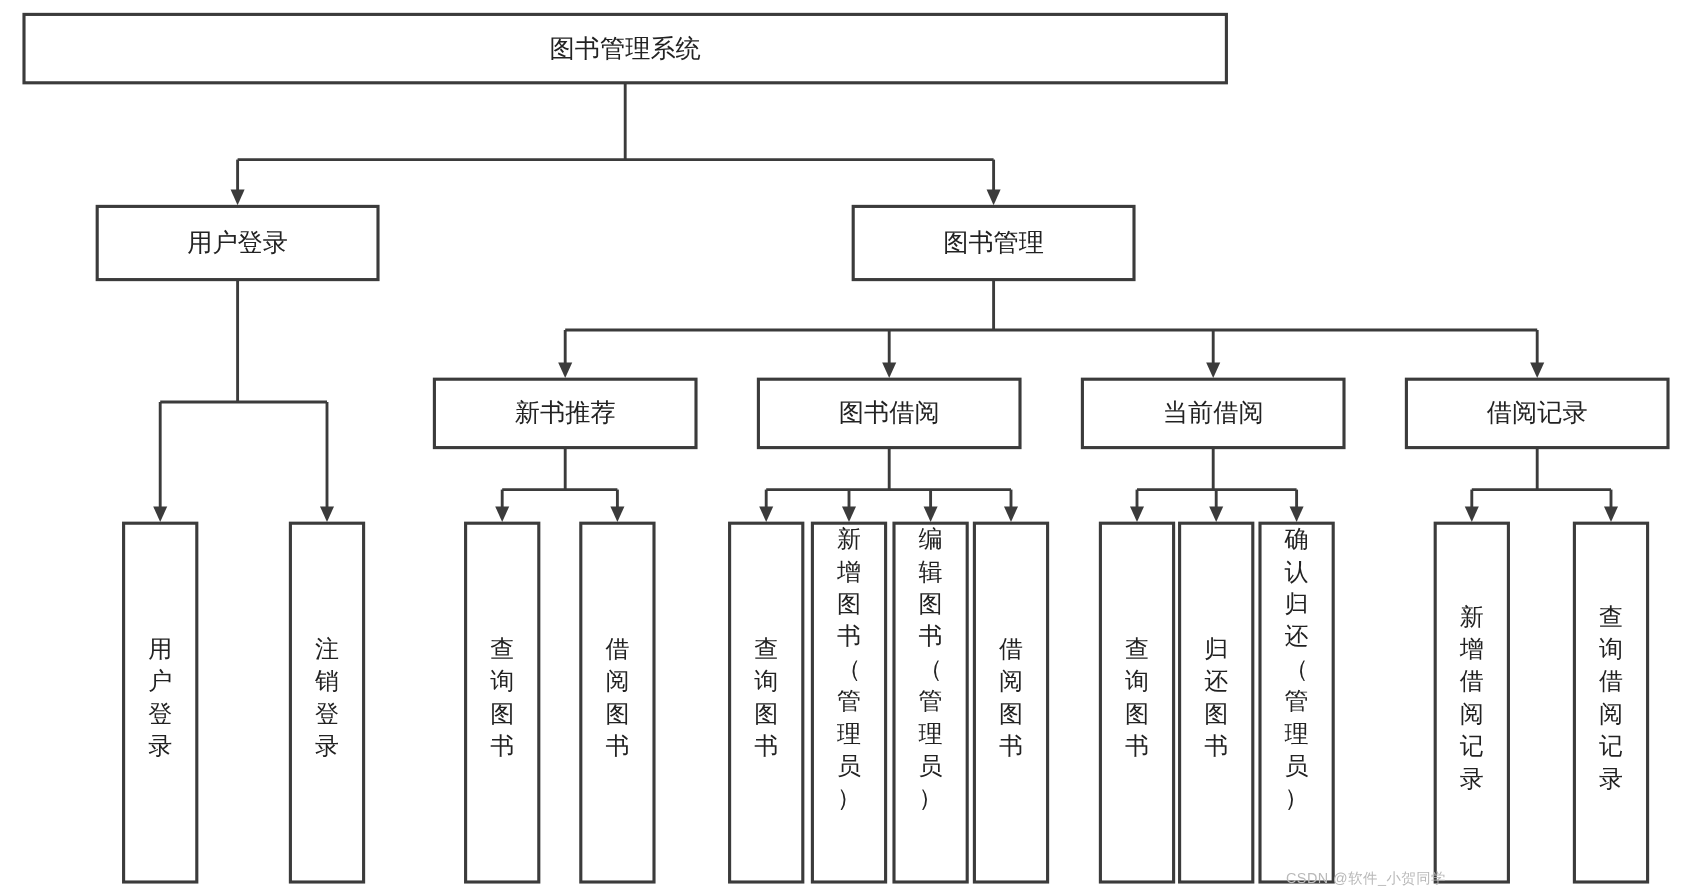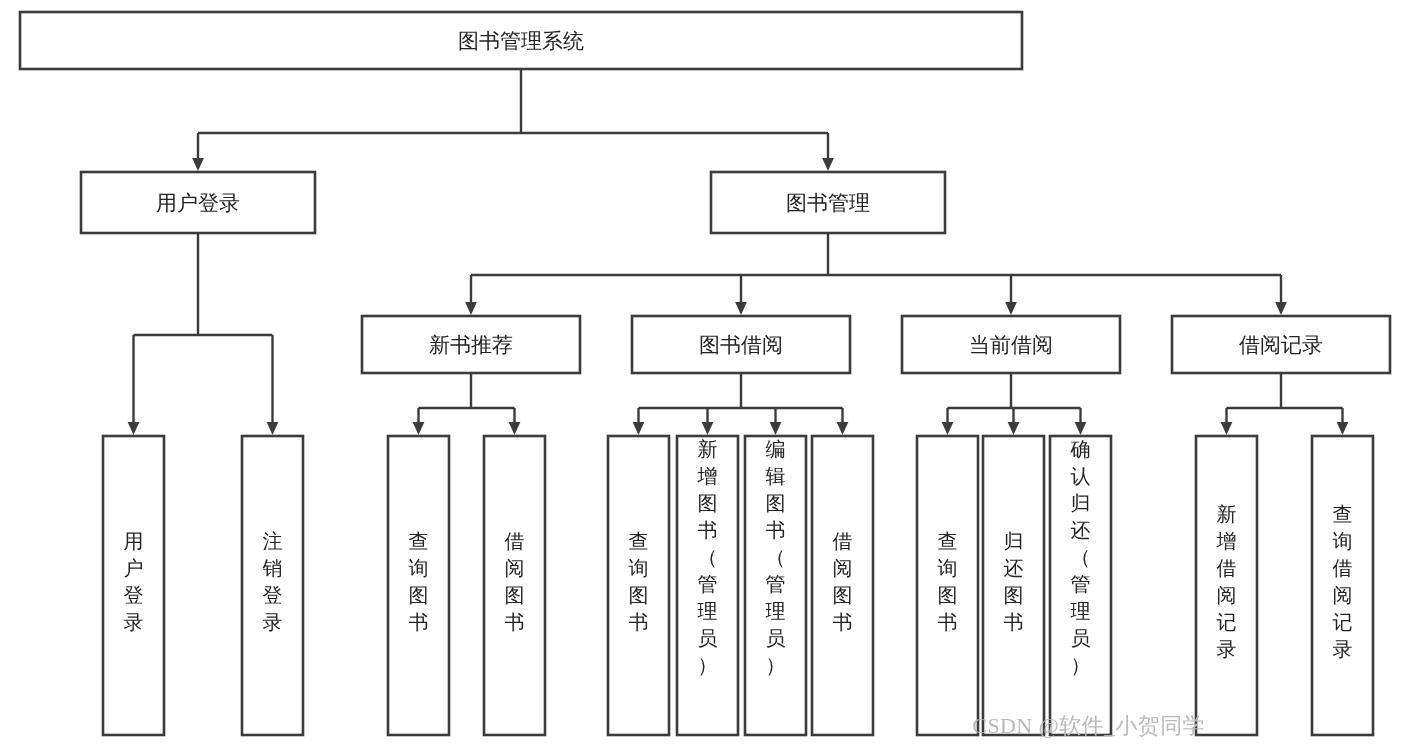--- a/index.html
+++ b/index.html
@@ -54,22 +54,22 @@
     fill: #222222;
     font-family: "DejaVu Sans", "Liberation Sans", sans-serif;
     font-size: 20px;
     text-anchor: middle;
   }
   .watermark {
     position: absolute;
     right: 8px;
     bottom: 6px;
     color: #b9b9b9;
-    font-size: 22px;
-    font-family: Liberation Serif, serif;
+    font-size: 12px;
+    font-family: Liberation Sans, sans-serif;
     letter-spacing: 0.4px;
     white-space: nowrap;
     user-select: none;
     text-align: right;
   }
 </style>
 </head>
 <body>
 
 <div id="diagram-root">

